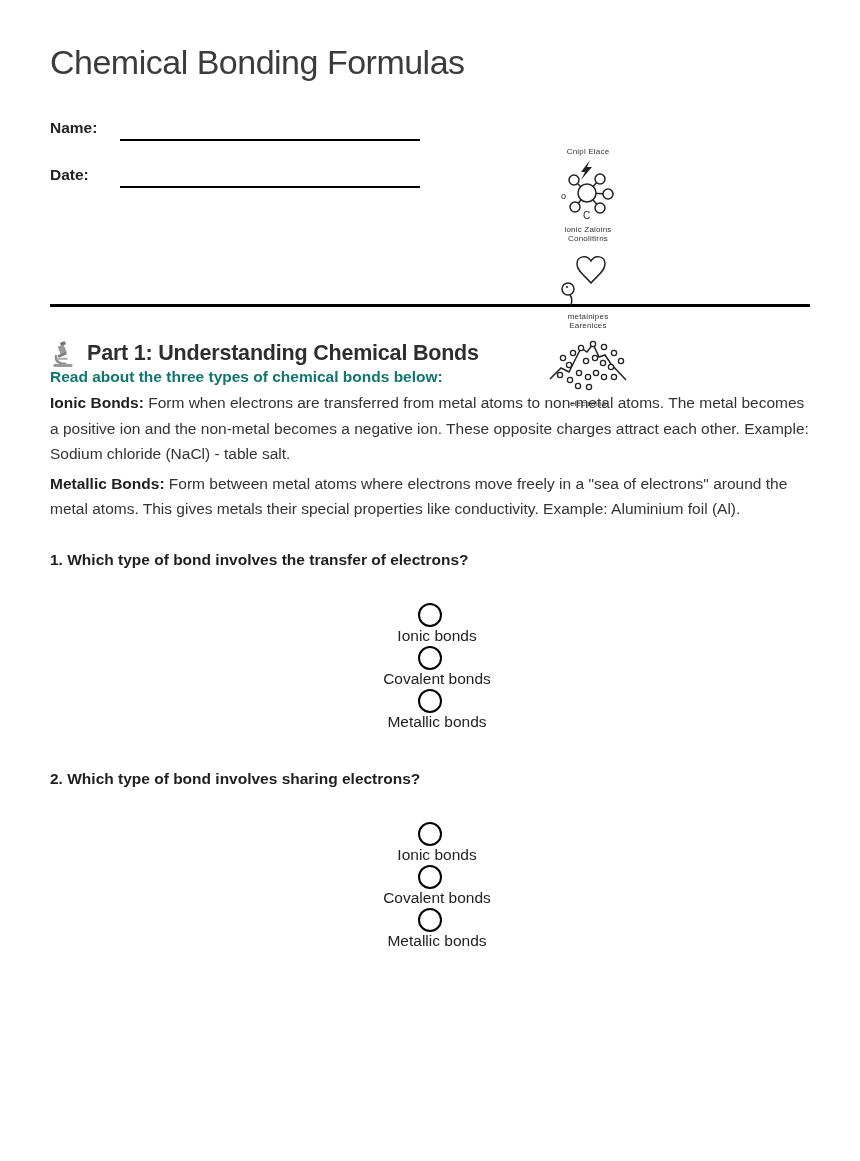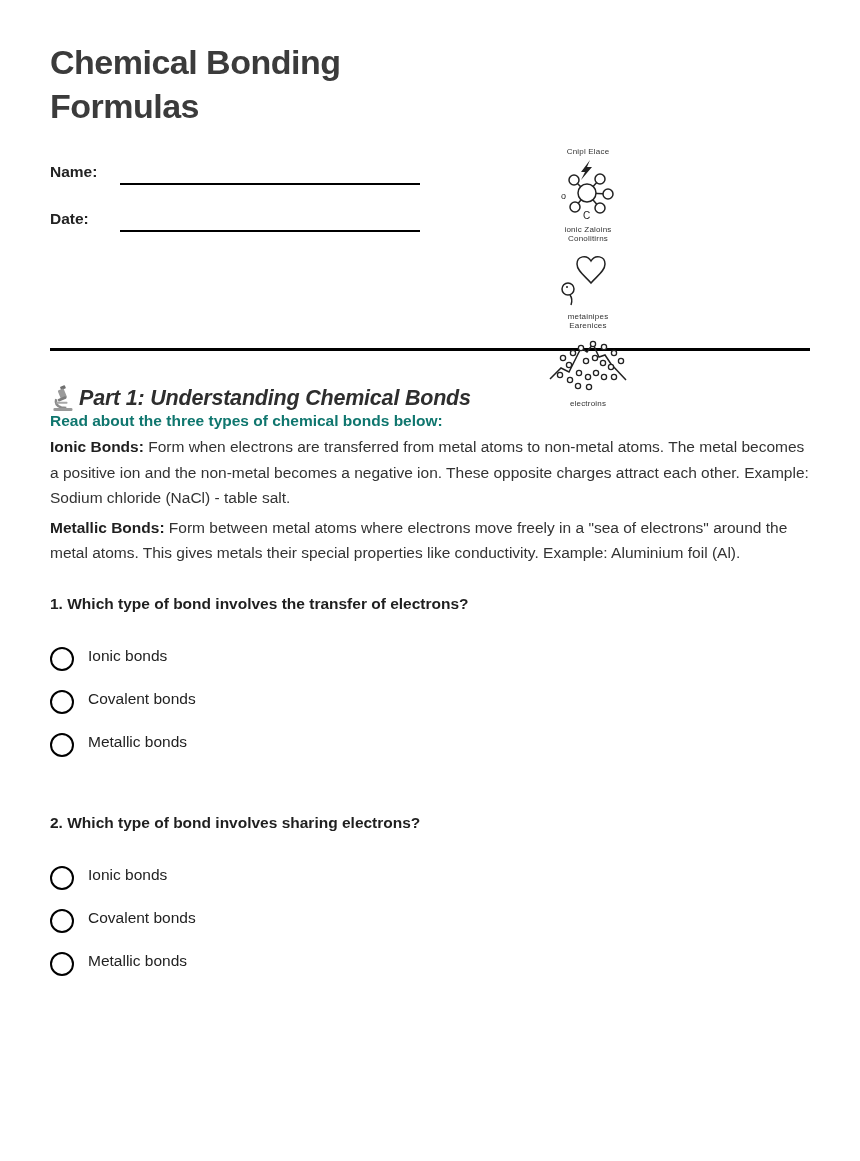--- a/index.html
+++ b/index.html
@@ -5,21 +5,21 @@
   * { margin: 0; padding: 0; box-sizing: border-box; }
   html, body { width: 860px; height: 1161px; background: #ffffff; overflow: hidden; }
   body { font-family: "Liberation Sans", sans-serif; color: #333; position: relative; }
   .content { padding: 0 50px; }
 
   .doc-title {
     margin-top: 40px;
     max-width: 430px;
     font-size: 34px;
     line-height: 44px;
-    font-weight: 700;
+    font-weight: 400;
     color: #3b3b3b;
     letter-spacing: -0.5px;
   }
 
   .fields { margin-top: 30px; }
   .field-row { display: flex; align-items: flex-end; margin-bottom: 20px; height: 27px; }
   .field-label { font-weight: 700; font-size: 15.5px; color: #222; width: 70px; padding-bottom: 4px; }
   .field-line { width: 300px; border-bottom: 2px solid #000; height: 24px; }
 
   .illustrations {
@@ -37,36 +37,35 @@
 
   .rule {
     border: none;
     border-top: 3px solid #000;
     margin-top: 116px;
   }
 
   .part-heading {
     margin-top: 34px;
     display: flex;
-    align-items: center;
-    gap: 2px;
-    font-style: italic;
+    align-items: flex-start;
+    gap: 10px;
   }
   .part-heading h2 { font-size: 21.5px; font-weight: 700; color: #2e2e2e; letter-spacing: -0.2px; }
 
   .intro { font-weight: 700; font-size: 15.5px; color: #0f766e; }
 
   .para { margin-top: 4px; font-size: 15.5px; line-height: 25.5px; color: #333; max-width: 762px; }
   .para strong { color: #1f1f1f; }
 
   .question { margin-top: 29px; font-weight: 700; font-size: 15.5px; color: #1f1f1f; }
   .q2 { margin-top: 57px; }
 
   .options { margin-top: 34px; }
-  .option-row { display: flex; margin-bottom: 19px; height: 24px; }
+  .option-row { display: flex; align-items: center; margin-bottom: 19px; height: 24px; flex-direction: column; }
   .radio {
     width: 24px; height: 24px;
     border: 2.5px solid #000;
     border-radius: 50%;
     background: #fff;
     flex: 0 0 auto;
     cursor: pointer;
   }
   .option-label { margin-left: 14px; font-size: 15.5px; color: #222; }
 </style>

